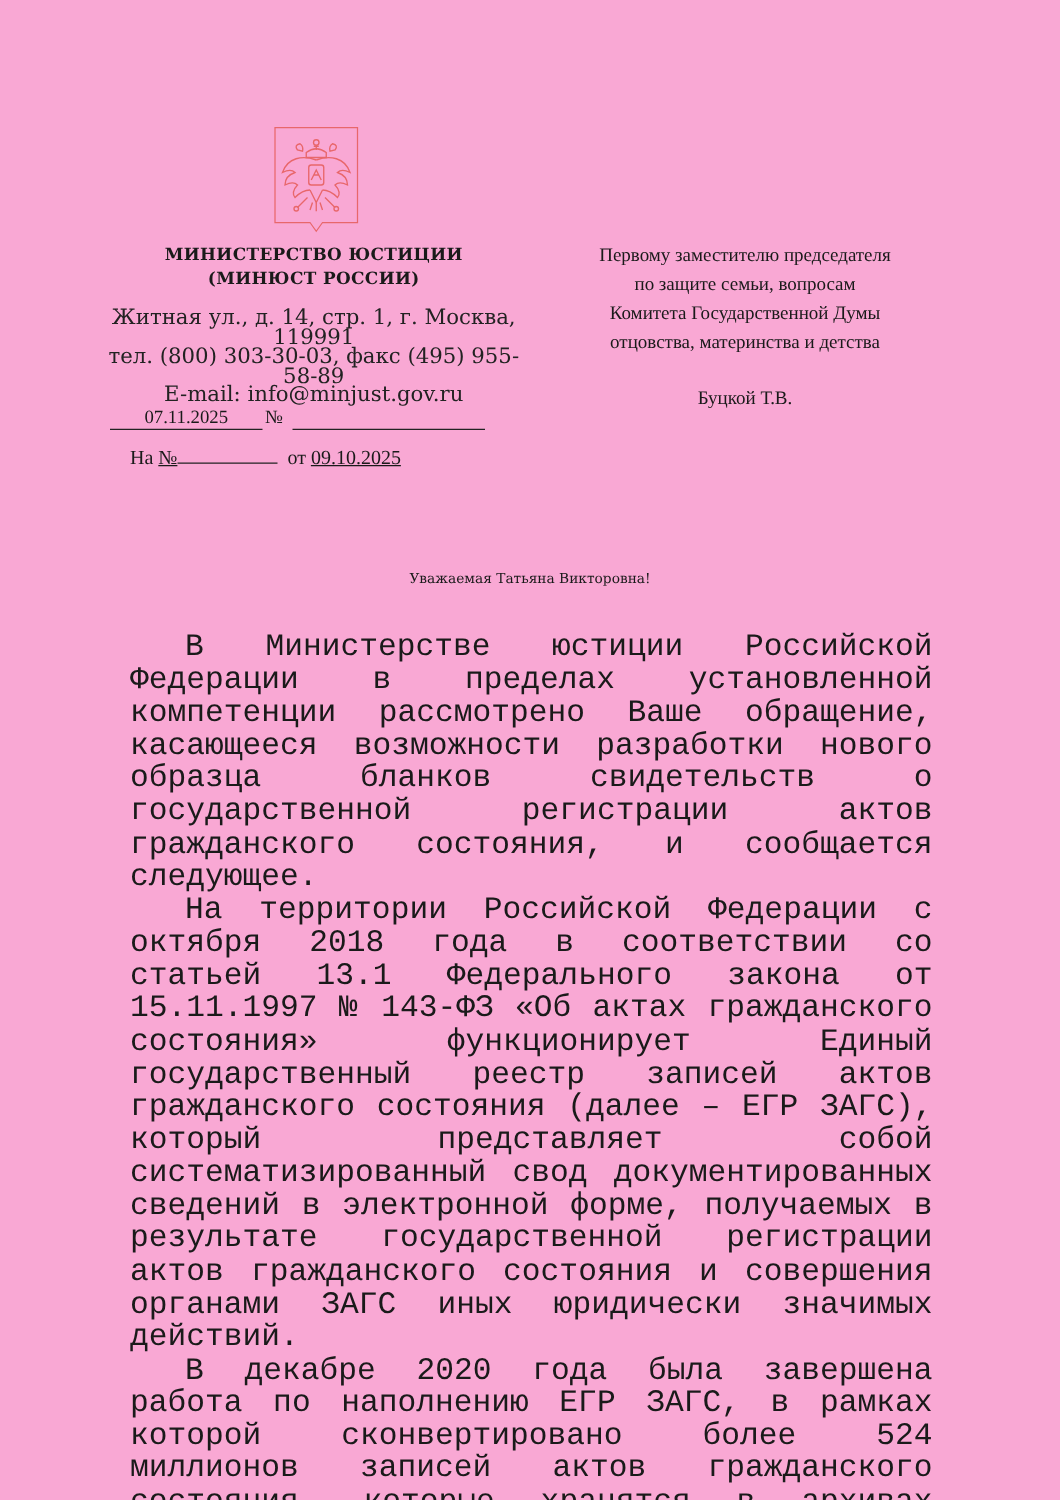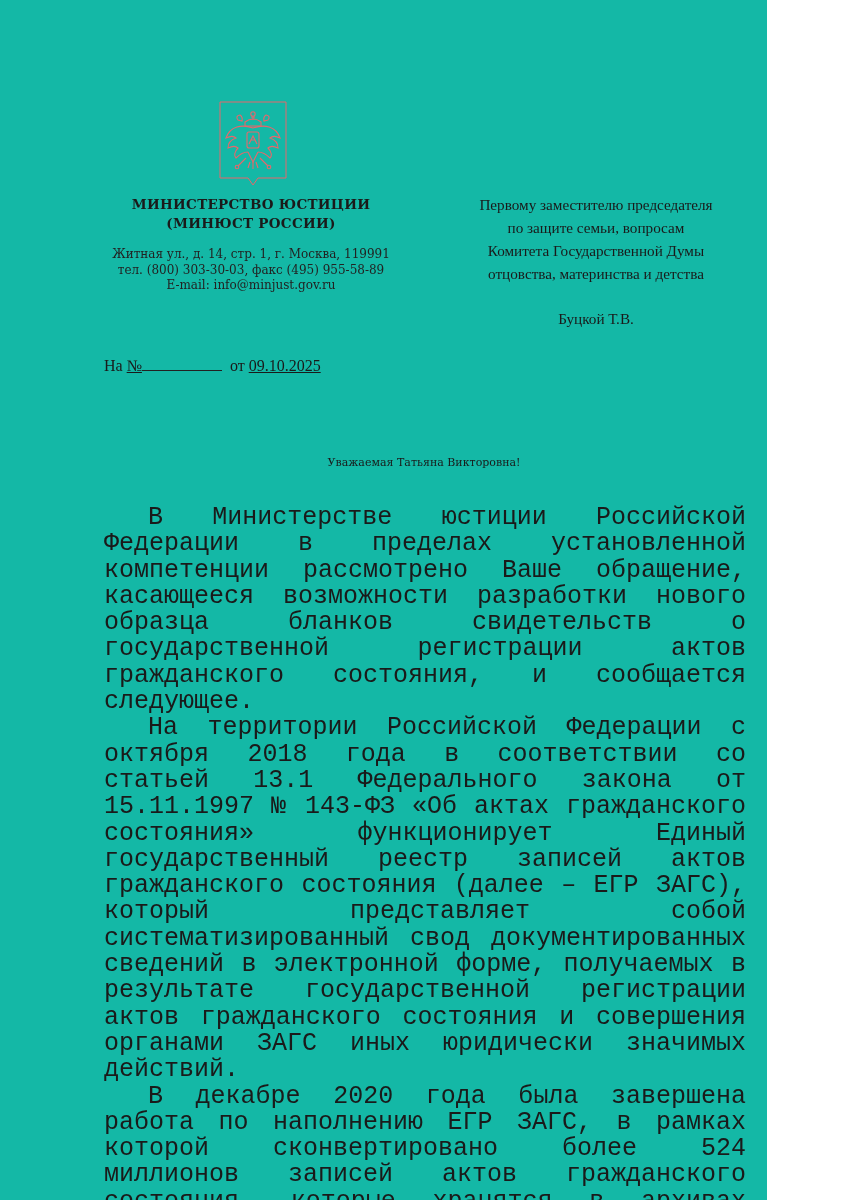--- a/index.html
+++ b/index.html
@@ -1,24 +1,24 @@
 <!DOCTYPE html>
 <html><head>
 <meta charset="utf-8">
 <style>
   html, body { margin: 0; padding: 0; background: #ffffff; }
   body { width: 848px; height: 1200px; position: relative; overflow: hidden; color: #1a1a1a; }
-  .page { position: absolute; left: 0; top: 0; width: 767px; height: 1200px; background: #14b8a6; }
+  .page { position: absolute; left: 0; top: 0; width: 848px; height: 1200px; background: #f9a8d4; }
 
   .emblem { position: absolute; left: 218px; top: 100px; width: 70px; height: 90px; }
   .emblem svg { width: 70px; height: 90px; display: block; }
 
   .org-block { position: absolute; left: 82px; top: 195px; width: 338px; text-align: center; }
   .org-name { font-family: "DejaVu Serif", serif; font-weight: bold; font-size: 13.5px; line-height: 19px; letter-spacing: 0.3px; color: #1a1a1a; }
-  .org-contacts { margin-top: 14px; font-family: "DejaVu Serif", serif; font-size: 12px; line-height: 15.5px; color: #222; }
+  .org-contacts { margin-top: 14px; font-family: "DejaVu Serif", serif; font-size: 17px; line-height: 15.5px; color: #222; }
 
   .reg-line { position: absolute; left: 88px; top: 325px; width: 300px; font-family: "Liberation Serif", serif; font-size: 15px; height: 20px; }
   .reg-date { position: absolute; left: 0; top: 0; width: 122px; border-bottom: 1px solid #222; text-align: center; line-height: 18px; }
   .reg-no-label { position: absolute; left: 124px; top: 0; line-height: 18px; }
   .reg-no-field { position: absolute; left: 146px; top: 0; width: 154px; height: 18px; border-bottom: 1px solid #222; }
 
   .ref-line { position: absolute; left: 104px; top: 356px; font-family: Liberation Serif, serif; font-size: 16px; line-height: 20px; white-space: nowrap; }
   .ref-line .u { text-decoration: underline; }
   .ref-line .blank { display: inline-block; width: 80px; border-bottom: 1px solid #222; height: 14px; vertical-align: baseline; margin-right: 4px; }
 
@@ -60,20 +60,25 @@
       <div>МИНИСТЕРСТВО ЮСТИЦИИ</div>
       <div>(МИНЮСТ РОССИИ)</div>
     </div>
     <div class="org-contacts">
       <div>Житная ул., д. 14, стр. 1, г. Москва, 119991</div>
       <div>тел. (800) 303-30-03, факс (495) 955-58-89</div>
       <div>E-mail: info@minjust.gov.ru</div>
     </div>
   </div>
 
+  <div class="reg-line">
+    <span class="reg-date">07.11.2025</span>
+    <span class="reg-no-label">№</span>
+    <span class="reg-no-field"></span>
+  </div>
 
   <div class="ref-line">
     <span>На</span>
     <span class="u">№</span><span class="blank"></span>
     <span>от</span>
     <span class="u">09.10.2025</span>
   </div>
 
   <div class="addressee">
     <div>Первому заместителю председателя</div>

